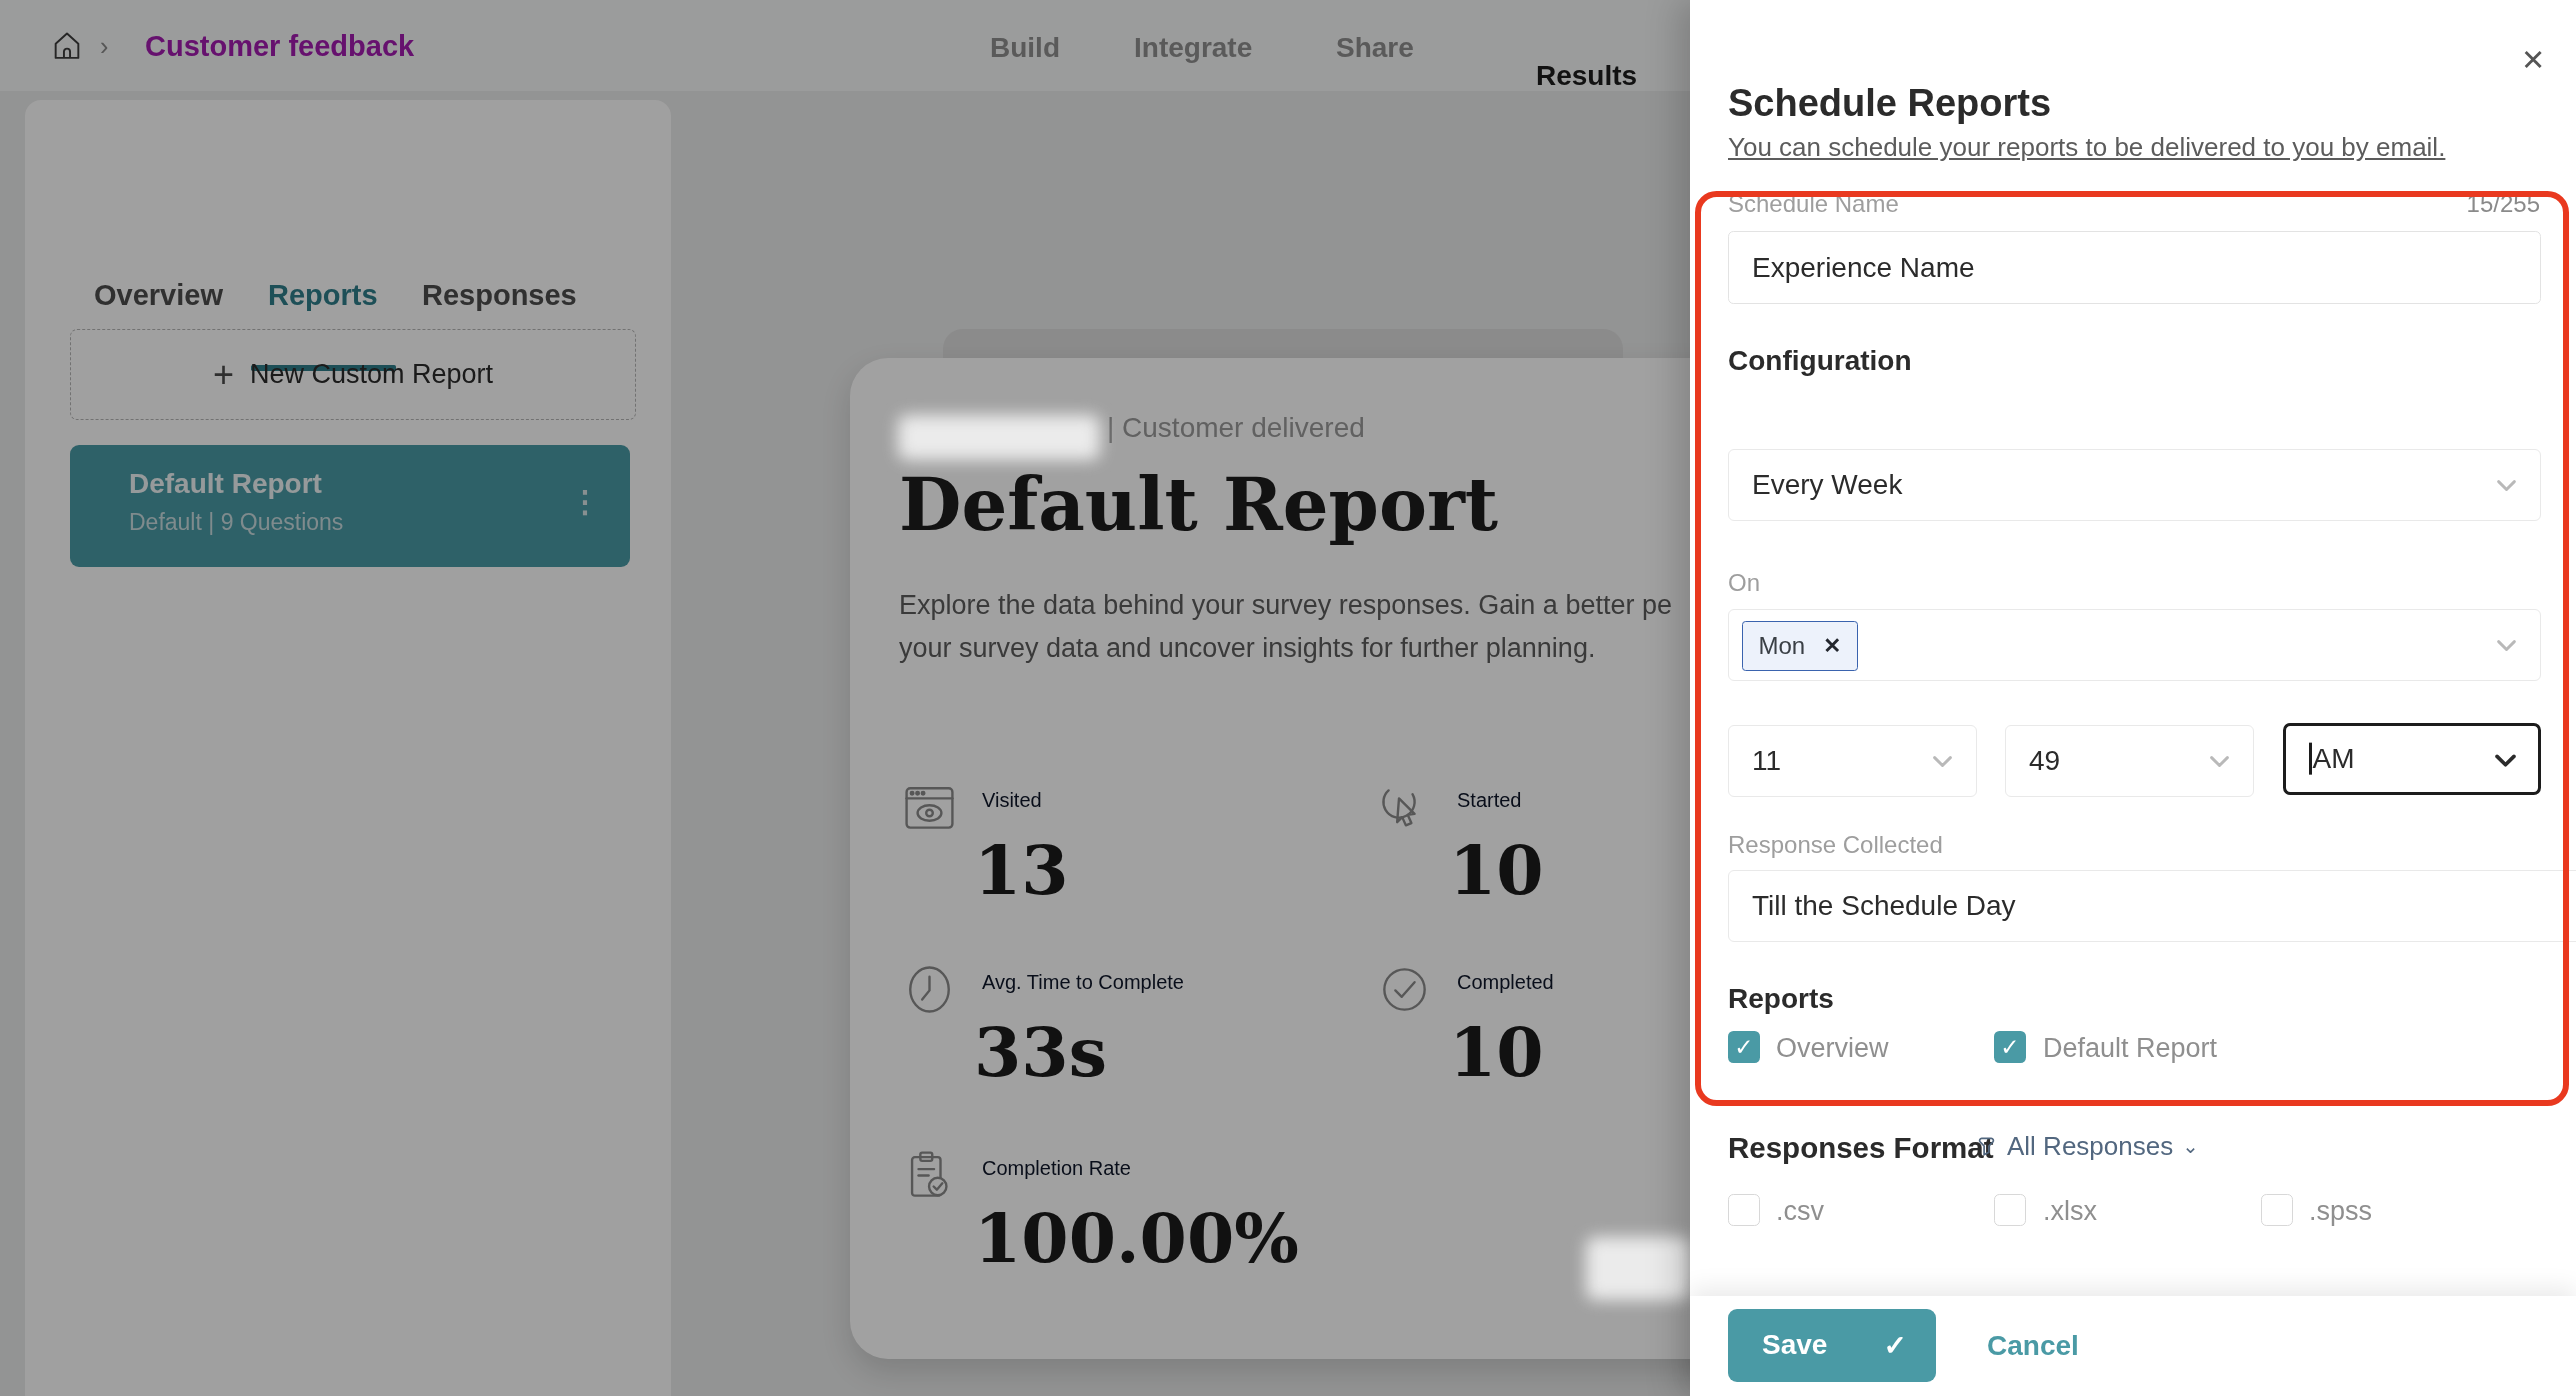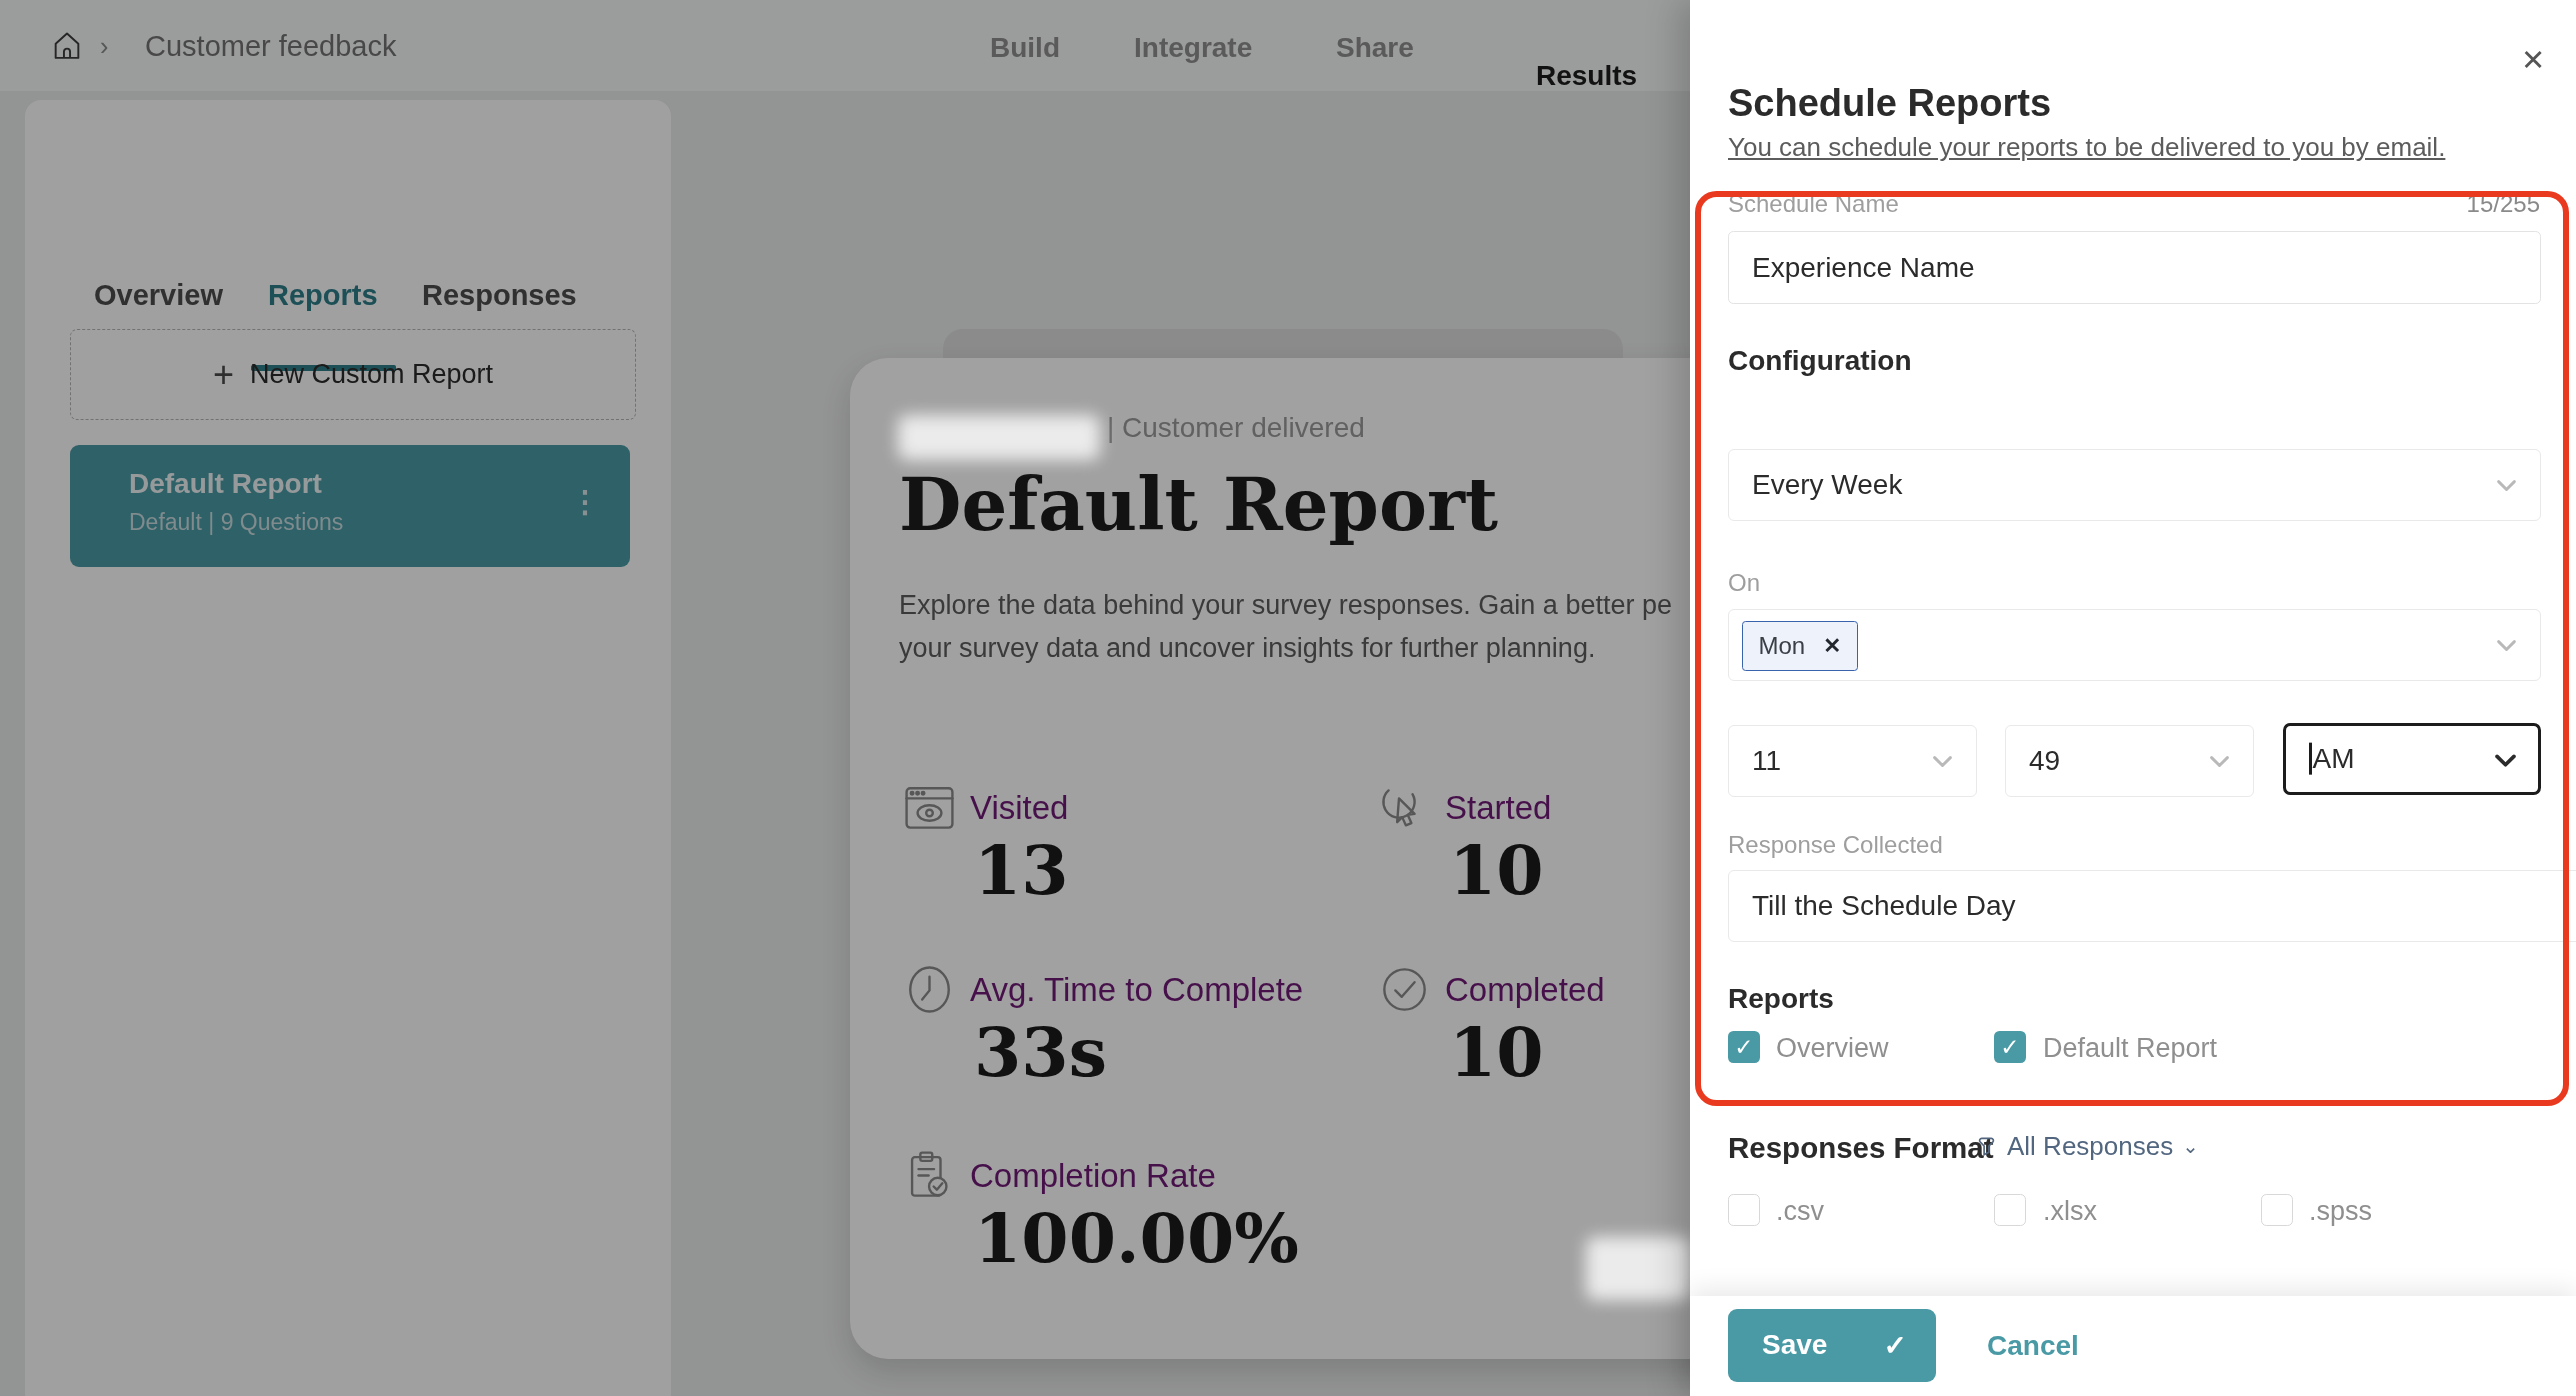--- a/index.html
+++ b/index.html
@@ -4,21 +4,21 @@
 <style>
   * { margin:0; padding:0; box-sizing:border-box; }
   html,body { width:2576px; height:1396px; overflow:hidden; background:#ececec;
     font-family:"Liberation Sans", sans-serif; }
   .stage { position:relative; width:2576px; height:1396px; }
 
   
   .app-header { position:absolute; left:0; top:0; width:1690px; height:91px; background:#f6f7f7; }
   .crumb-home { position:absolute; left:50px; top:29px; width:34px; height:34px; color:#3d3d3d; }
   .crumb-sep { position:absolute; left:100px; top:32px; font-size:25px; color:#8a8a8a; }
-  .crumb-title { position:absolute; left:145px; top:30px; font-size:29px; font-weight:normal; color:#737373; }
+  .crumb-title { position:absolute; left:145px; top:30px; font-size:29px; font-weight:bold; color:#a21caf; }
   .nav-item { position:absolute; top:32px; font-size:28px; color:#8f8f8f; font-weight:bold; }
   .nav-item.active { color:#1d1d1d; }
 
   .page-bg { position:absolute; left:0; top:91px; width:1690px; height:1305px; background:#e9eaea; }
   .sidebar-panel { position:absolute; left:25px; top:100px; width:646px; height:1296px;
     background:#fdfdfd; border-radius:16px 16px 0 0; }
   .tab { position:absolute; top:179px; font-size:29px; font-weight:bold; color:#4d4d4d; }
   .tab.active { color:#2f7e8a; }
   .tab-underline { position:absolute; left:251px; top:265px; width:145px; height:6.3px; background:#2f7e8a; border-radius:1.8px; }
 
@@ -36,21 +36,21 @@
   .behind-card { position:absolute; left:943px; top:329px; width:680px; height:81px; background:#dddddd; border-radius:19.7px; }
   .main-card { position:absolute; left:850px; top:358px; width:1726px; height:1001px; background:#ffffff;
     border-radius:38px; box-shadow:0 12.5px 30px rgba(0,0,0,0.14); }
   .survey-label { position:absolute; left:1107px; top:412px; font-size:28px; color:#9a9a9a; white-space:nowrap; }
   .report-title { position:absolute; left:899px; top:462px; font-family:"DejaVu Serif", serif; font-weight:bold;
     font-size:72px; color:#1d1d1d; white-space:nowrap; }
   .report-desc { position:absolute; left:899px; top:584px; font-size:27px; color:#5d5d5d; line-height:43px; white-space:nowrap; }
 
   .stat { position:absolute; }
   .stat .s-icon { position:absolute; left:0; top:0; width:55px; height:55px; color:#8a8a8a; }
-  .stat .s-label { position:absolute; left:68px; top:9px; font-size:33px; color:#701a75; white-space:nowrap; }
+  .stat .s-label { position:absolute; left:80px; top:9px; font-size:20px; color:#0f172a; white-space:nowrap; }
   .stat .s-value { position:absolute; left:72px; top:50px; font-family:"DejaVu Serif", serif; font-weight:bold;
     font-size:68px; color:#1c1c1c; white-space:nowrap; }
 
   .dim-overlay { position:absolute; left:0; top:0; width:1690px; height:1396px;
     background:rgba(0,0,0,0.37); z-index:50; }
   .redaction { position:absolute; background:rgba(248,248,248,0.85); filter:blur(8px); z-index:60; border-radius:9px; }
 
   
   .panel { position:absolute; left:1690px; top:0; width:886px; height:1396px; background:#ffffff;
     z-index:100; box-shadow:-12.5px 0 32px rgba(0,0,0,0.18); }

